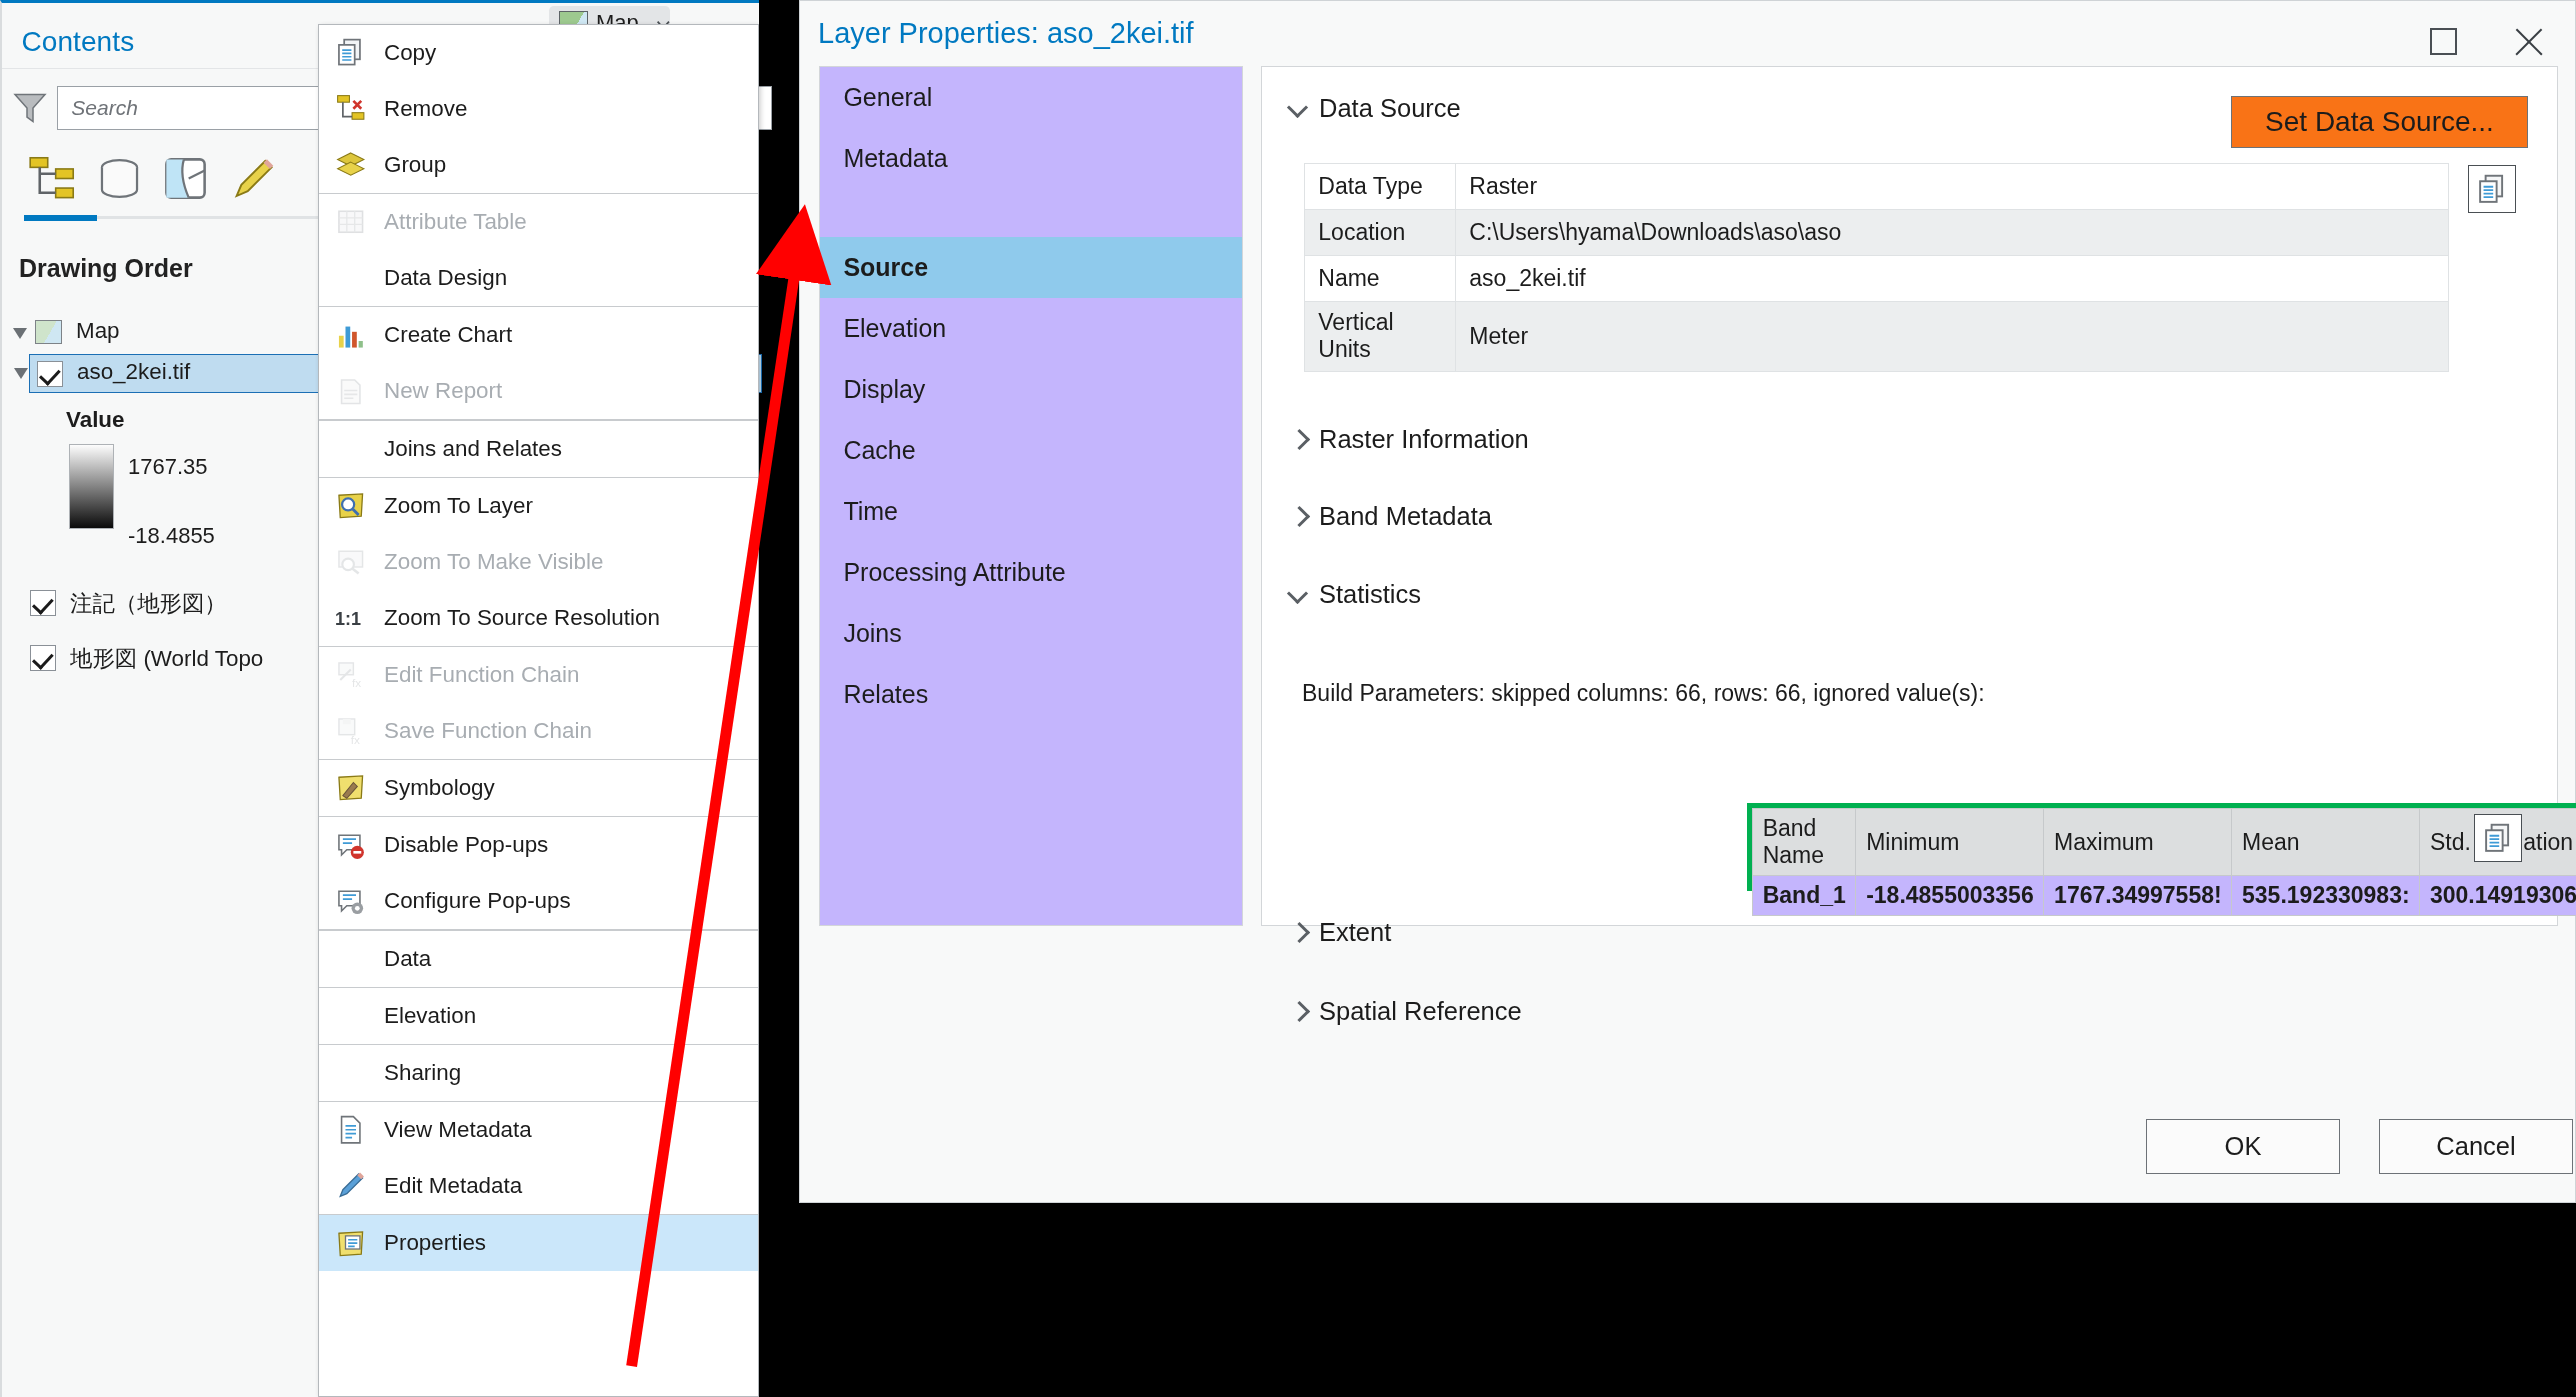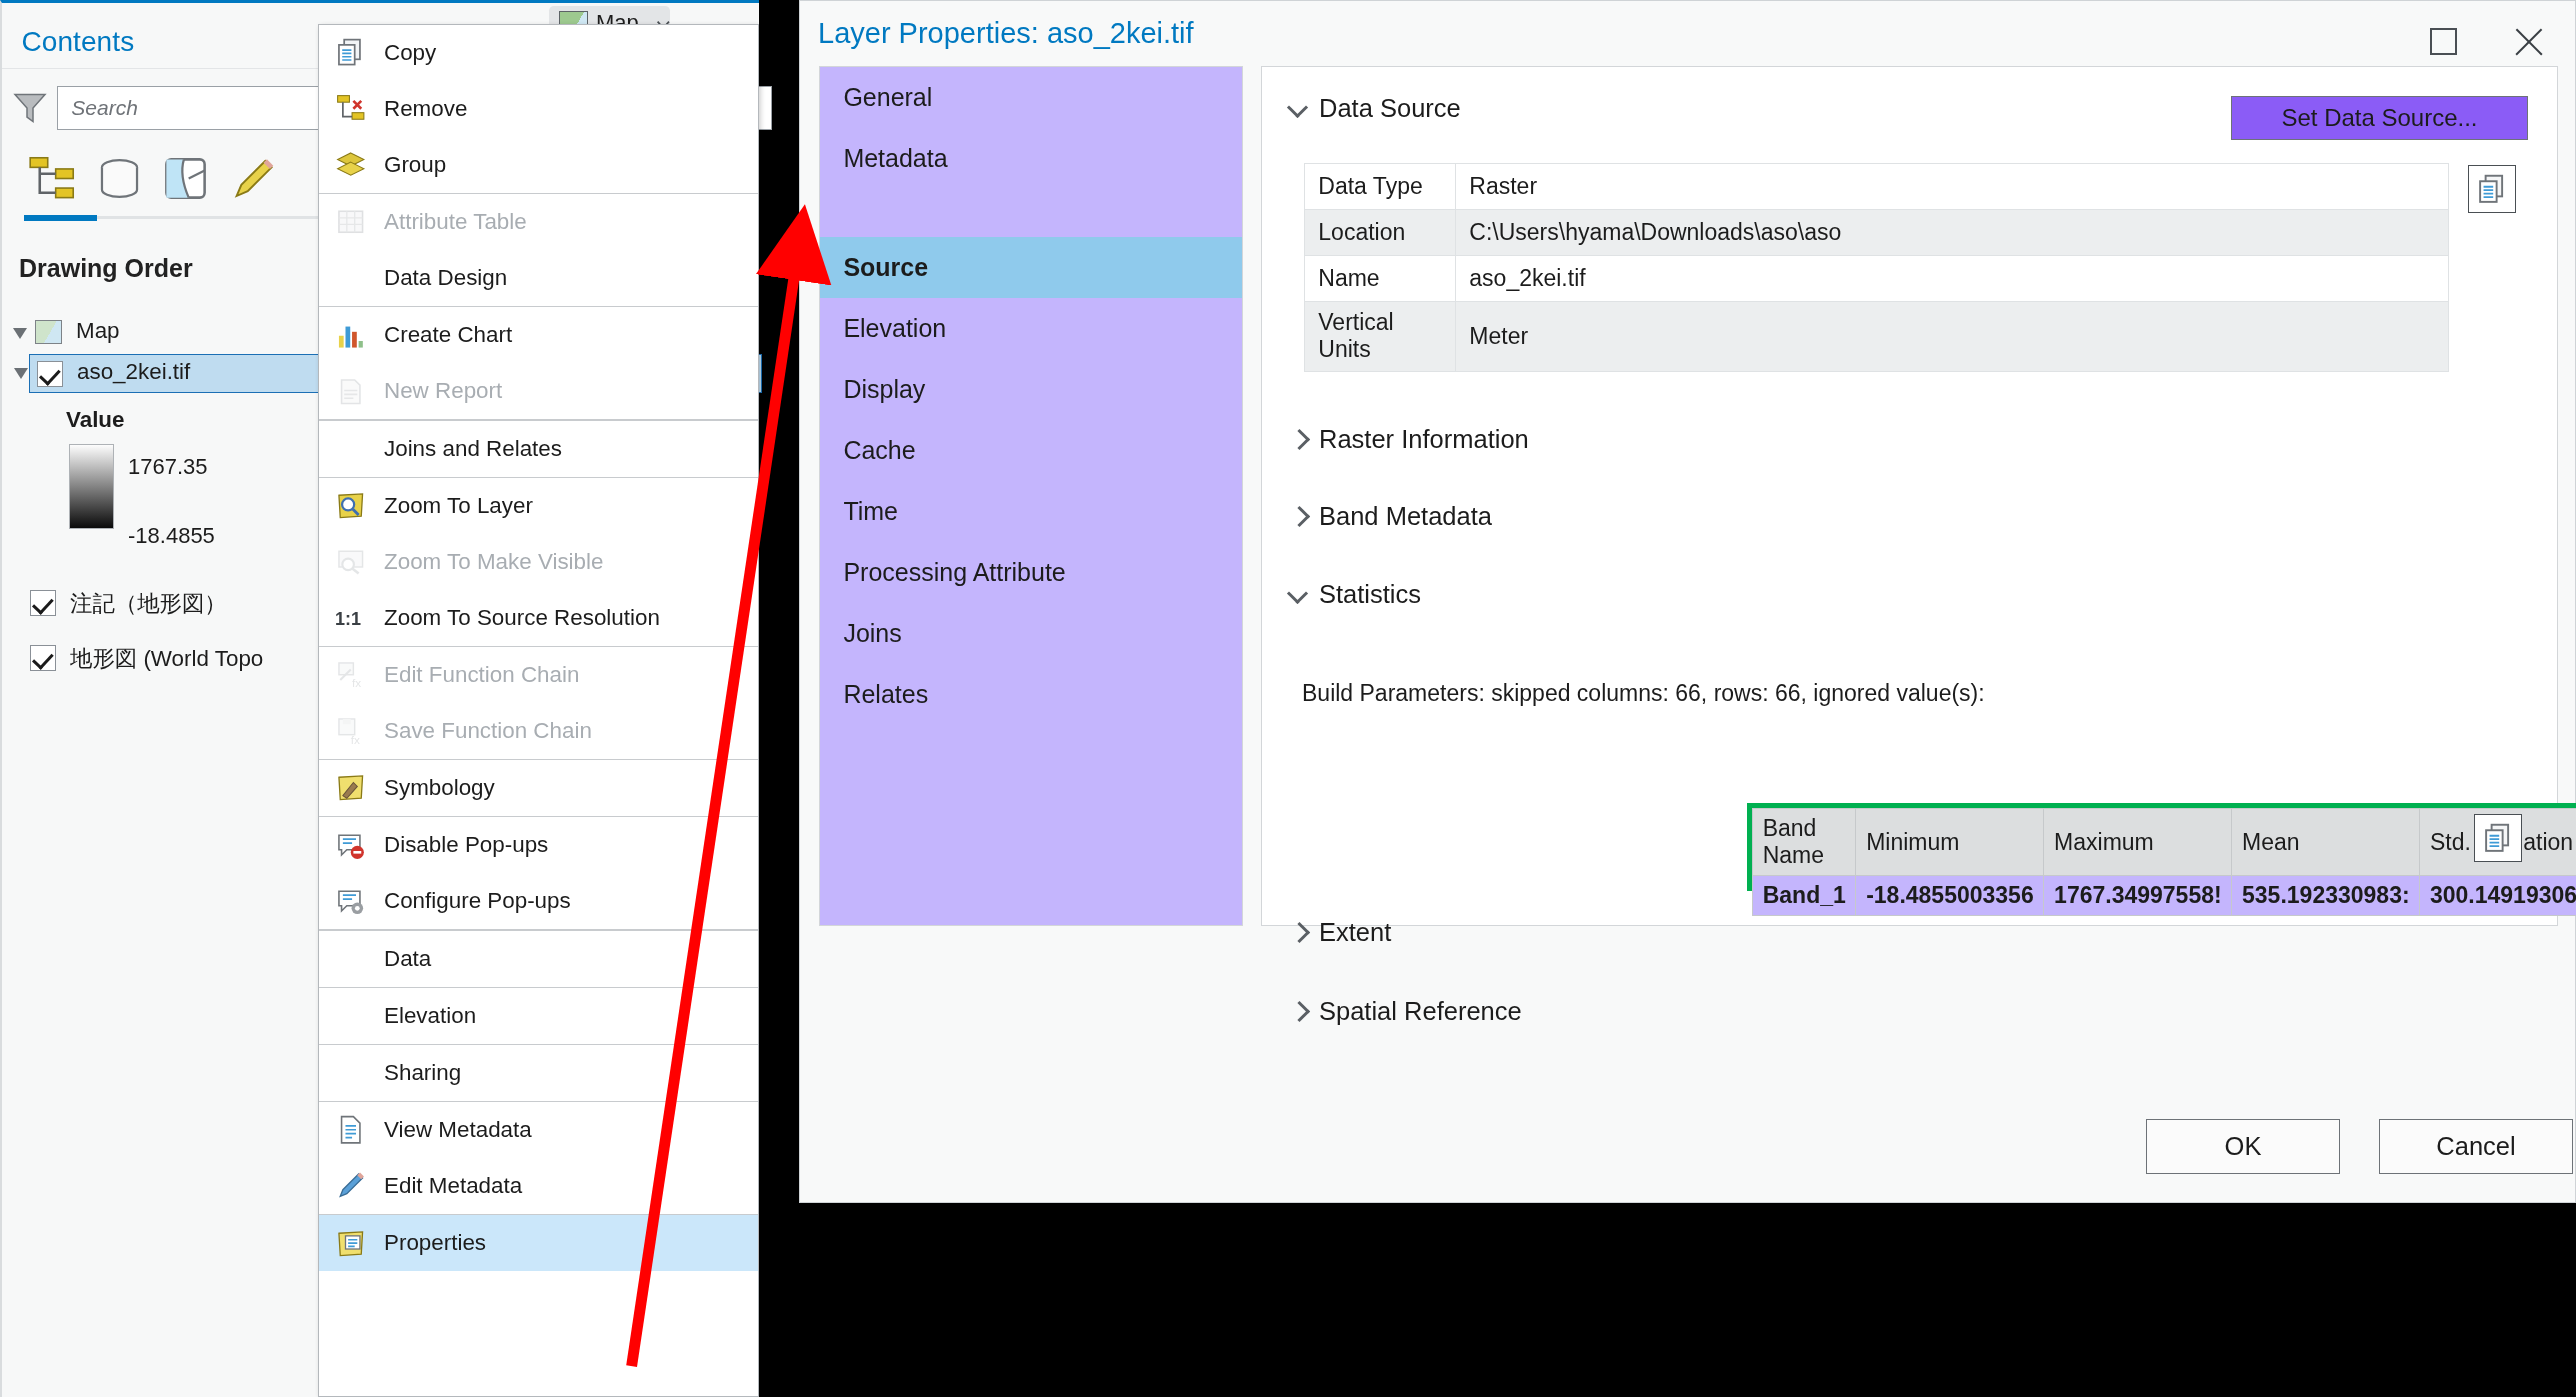--- a/index.html
+++ b/index.html
@@ -185,24 +185,24 @@
     text-align: left; padding: 6px 9.7px; height: 40px; color: #1c1c1c;
   }
   #stats-table td {
     background: #c4b5fd; border: 0.6px solid #c6c9cb; font-size: 23px;
     text-align: right; padding: 6px 9.7px; height: 40px; color: #1c1c1c;
     white-space: nowrap; overflow: hidden; font-weight: bold;
   }
   .w-band { width: 139px; margin-top: 37px; } .w-num { width: 176px; margin-left: 46px; }
 
   #set-ds-btn {
-    position: absolute; right: 29px; top: 29px; width: 297px; height: 44px;
-    background: #8b5cf6; border: 1.8px solid #6d7277;
+    position: absolute; right: 29px; top: 29px; width: 297px; height: 52px;
+    background: #f97316; border: 1.8px solid #6d7277;
     display: flex; align-items: center; justify-content: center;
-    font-size: 24px; color: #1c1c1c;
+    font-size: 28px; color: #1c1c1c;
   }
 
   .dlg-btn {
     position: absolute; top: 1118px; width: 194px; height: 55px;
     background: #fbfbfb; border: 1.8px solid #6d7277;
     display: flex; align-items: center; justify-content: center;
     font-size: 25.5px; color: #1c1c1c;
   }
   #btn-ok { left: 1346px; }
   #btn-cancel { left: 1579px; }

